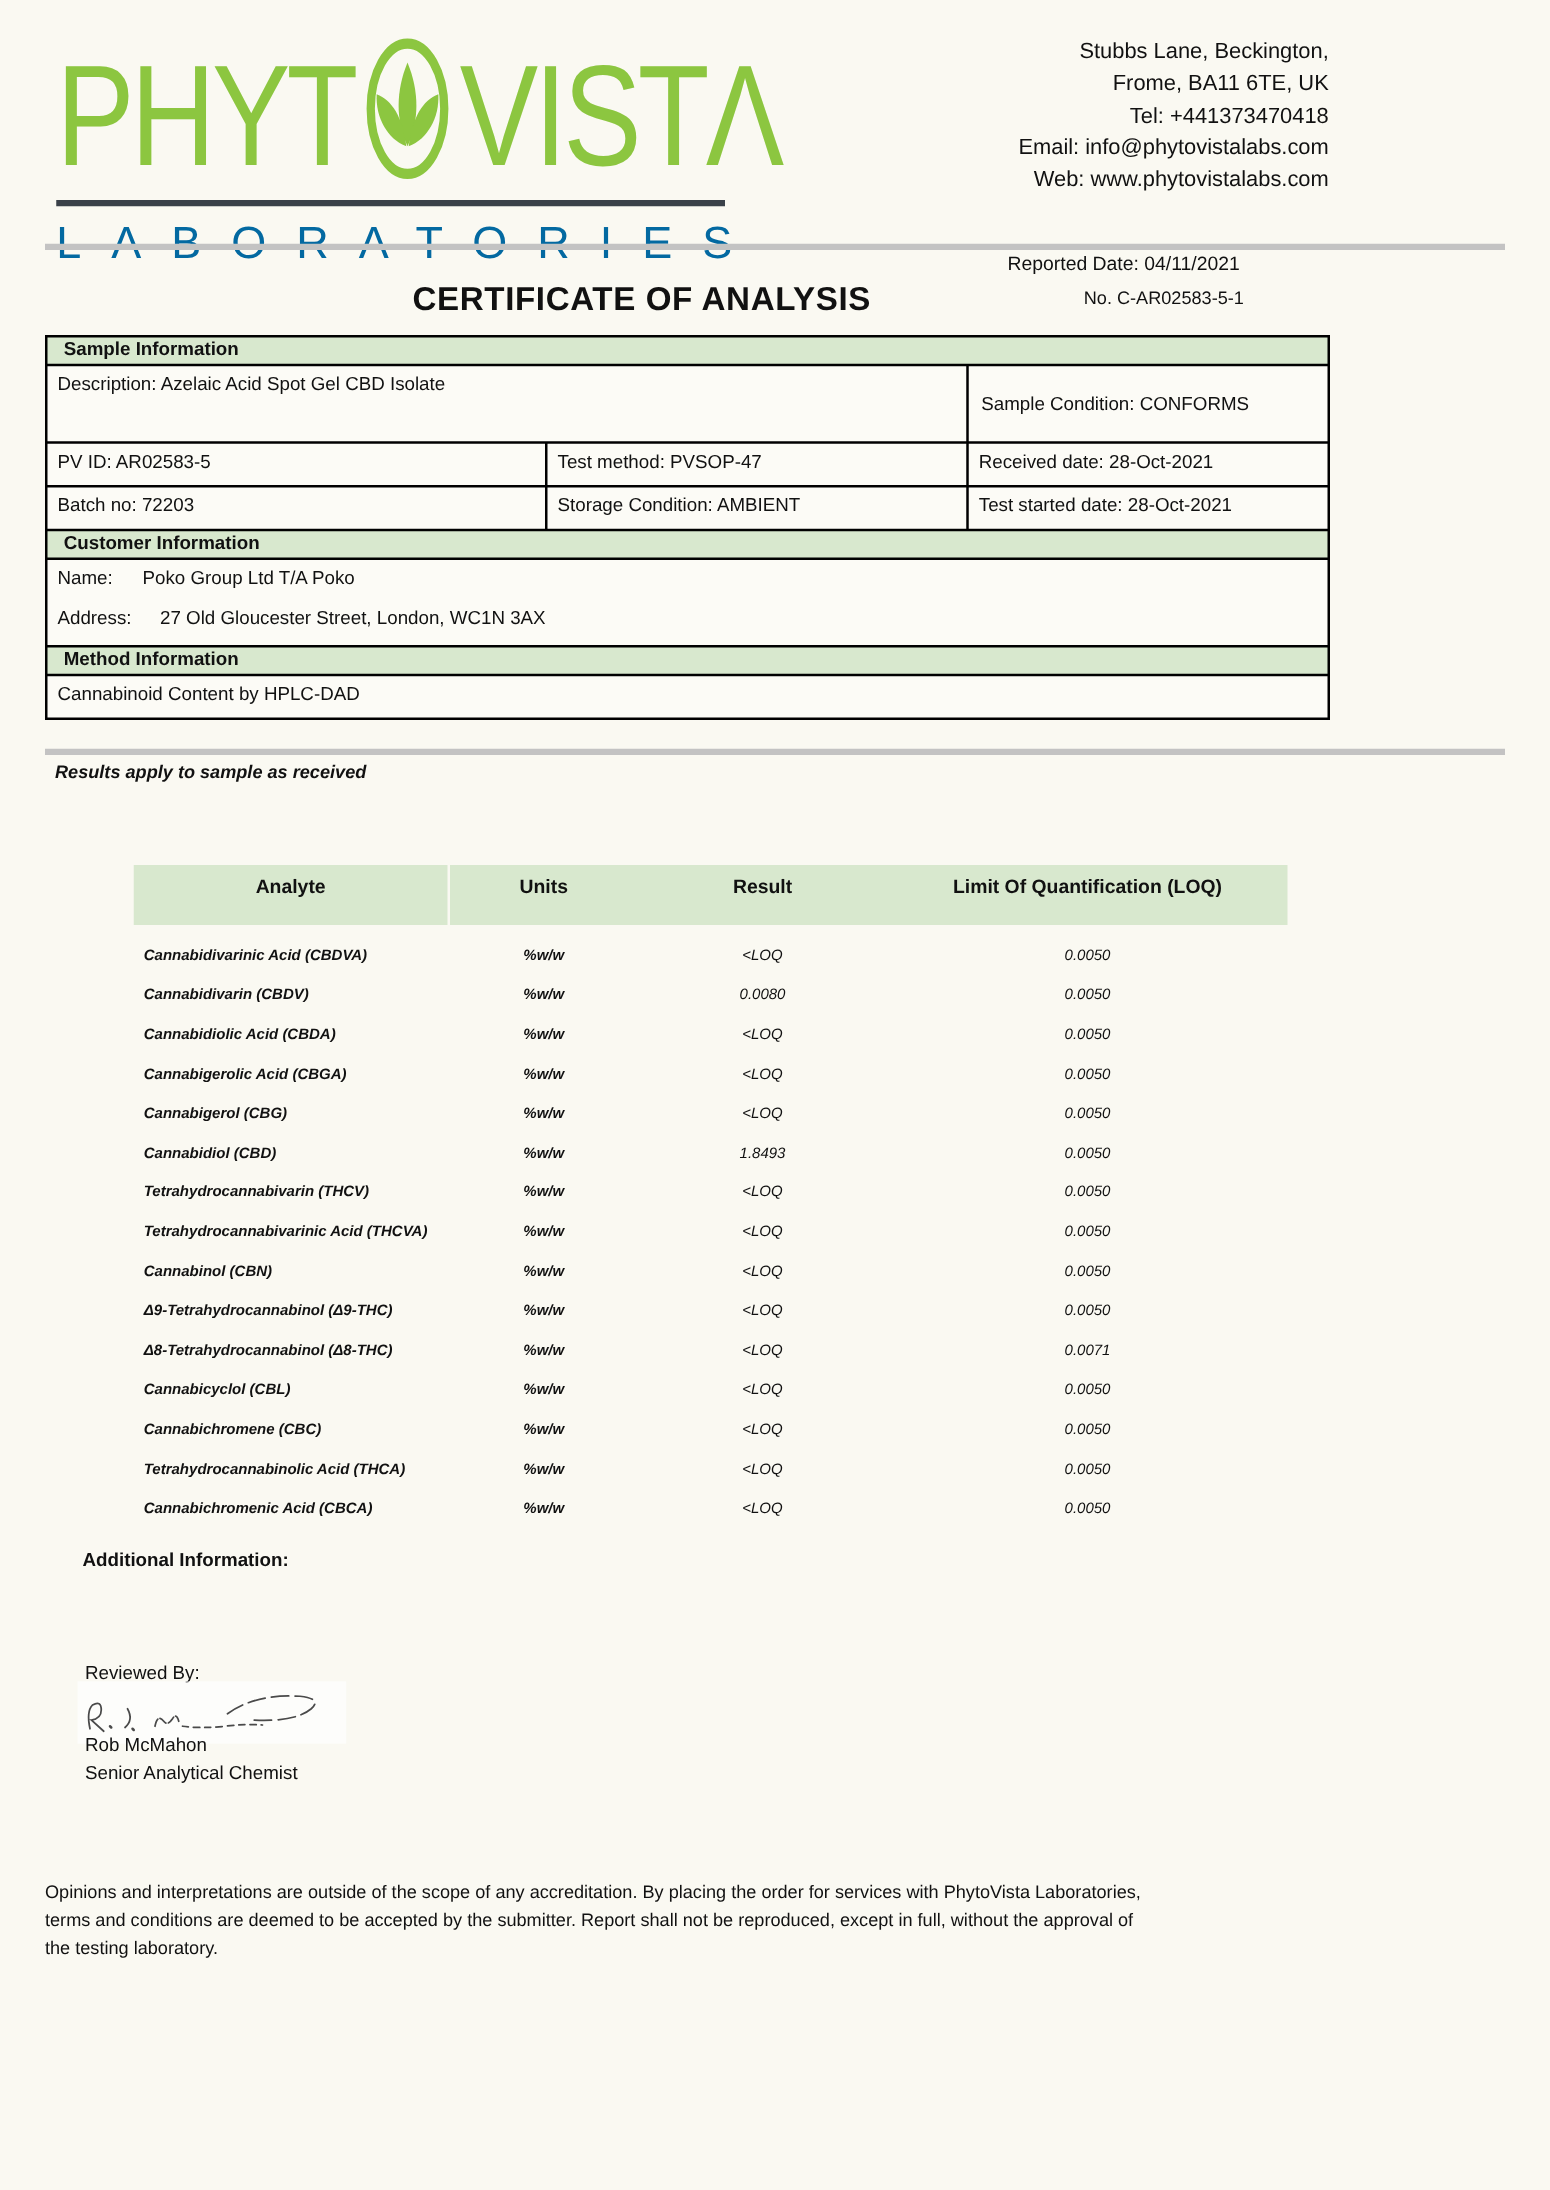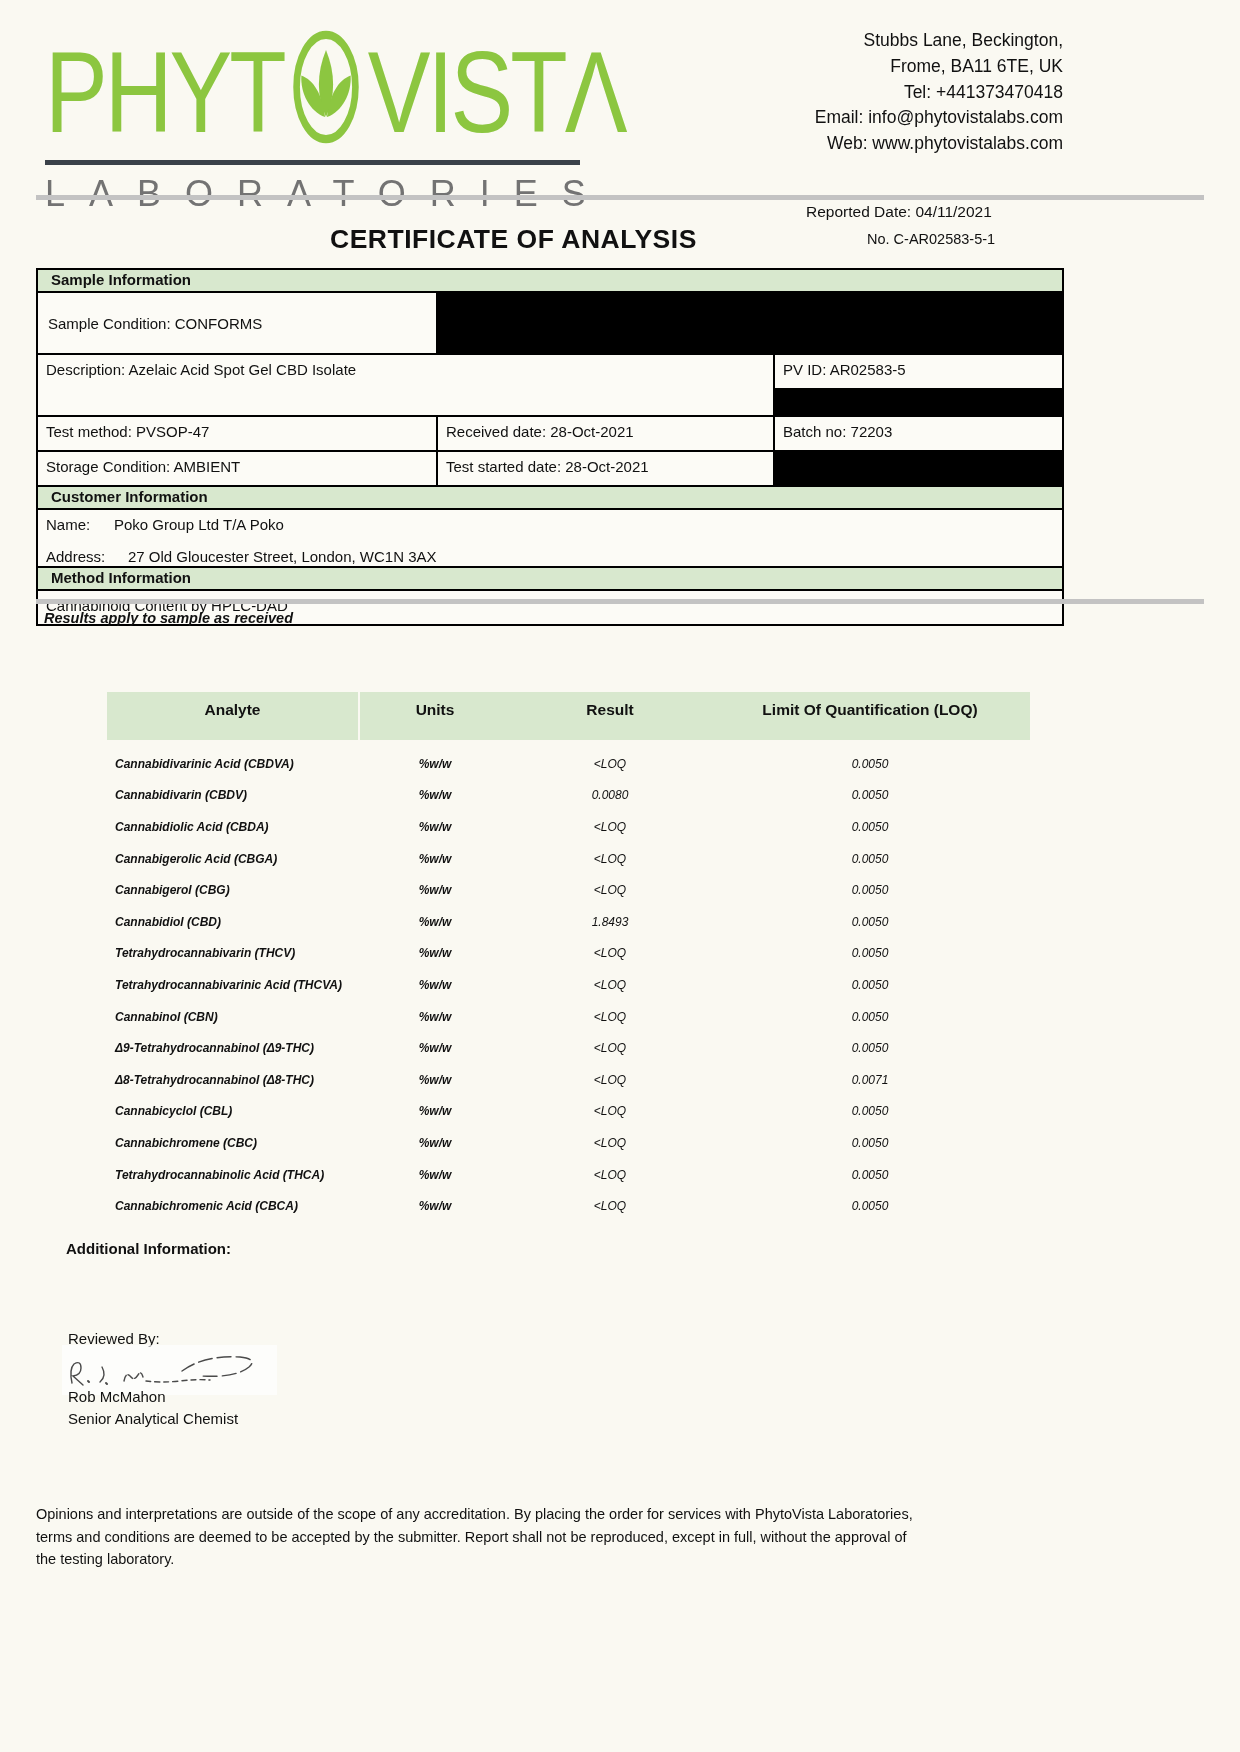--- a/index.html
+++ b/index.html
@@ -15,21 +15,21 @@
   .logo-block { left: 45px; top: 26px; width: 540px; }
   .brand {
     display: flex; align-items: center; gap: 2px;
     color: #8CC640; font-size: 94px; letter-spacing: -3px; font-weight: normal;
     transform: scale(1.0, 1.22); transform-origin: top left; line-height: 84px;
     white-space: nowrap;
   }
   .brand .leaf { margin: 0 3px; }
   .brand-rule { width: 535px; height: 5px; background: #3A4149; margin-top: 24px; }
   .labs {
-    margin-top: 8px; color: #737373; font-size: 36px;
+    margin-top: 8px; color: #0369a1; font-size: 36px;
     letter-spacing: 24px; white-space: nowrap;
   }
 
   
   .address-block { right: 177px; top: 28px; text-align: right; font-size: 17.5px; line-height: 25.8px; }
   .divider { left: 36px; width: 1168px; height: 5px; background: #C3C3C3; }
   .divider-1 { top: 195px; }
   .divider-2 { top: 599px; }
   .reported-date { left: 806px; top: 203px; font-size: 15.5px; }
   .report-no { left: 867px; top: 231px; font-size: 14.5px; }
@@ -40,21 +40,21 @@
     left: 36px; top: 268px; width: 1028px;
     display: grid; grid-template-columns: 398px 335px 287px;
     gap: 2px; background: #000; border: 2px solid #000;
   }
   .info-grid > div { background: #FCFBF6; font-size: 15px; }
   .bar {
     grid-column: 1 / 4; height: 21px; background: #D8E8CE !important;
     font-weight: bold; padding: 1px 0 0 13px; font-size: 15.5px;
   }
   .cell { padding: 6px 8px 0 8px; }
-  .h60 { height: 60px; } .h33 { height: 33px; } .h56 { height: 56px; }
+  .h60 { height: 60px; } .h33 { height: 33px; } .h56 { height: 68px; }
   .span2 { grid-column: 1 / 3; }
   .span3 { grid-column: 1 / 4; }
   .vcenter { display: flex; align-items: center; padding-top: 0; }
   .cust-line2 { margin-top: 15px; }
   .lbl { display: inline-block; }
   .lbl-name { width: 68px; }
   .lbl-addr { width: 82px; }
 
   
   .results-note { left: 44px; top: 610px; font-size: 14.5px; font-weight: bold; font-style: italic; }
@@ -117,22 +117,22 @@
 
 <div class="abs divider divider-1"></div>
 
 <div class="abs reported-date">Reported Date: 04/11/2021</div>
 <div class="abs coa-title">CERTIFICATE OF ANALYSIS</div>
 <div class="abs report-no">No. C-AR02583-5-1</div>
 
 <div class="abs info-grid">
   <div class="bar">Sample Information</div>
 
+  <div class="cell h60 span2">Description: Azelaic Acid Spot Gel CBD Isolate</div>
   <div class="cell h60 vcenter" style="padding-left:10px;">Sample Condition: CONFORMS</div>
-  <div class="cell h60 span2">Description: Azelaic Acid Spot Gel CBD Isolate</div>
 
   <div class="cell h33">PV ID: AR02583-5</div>
   <div class="cell h33">Test method: PVSOP-47</div>
   <div class="cell h33">Received date: 28-Oct-2021</div>
 
   <div class="cell h33">Batch no: 72203</div>
   <div class="cell h33">Storage Condition: AMBIENT</div>
   <div class="cell h33">Test started date: 28-Oct-2021</div>
 
   <div class="bar">Customer Information</div>

